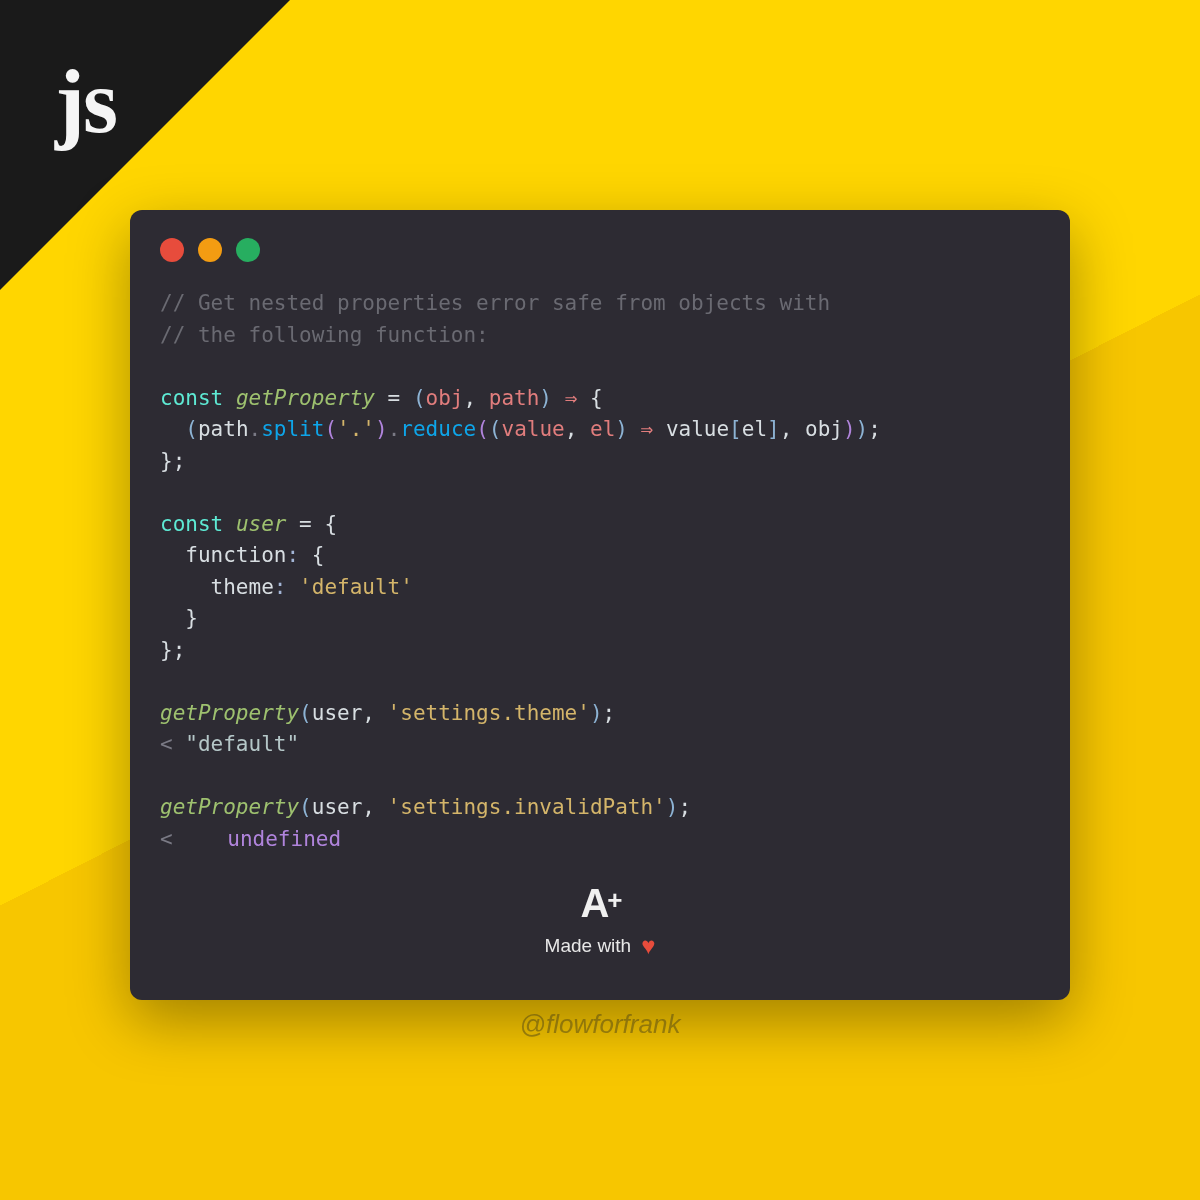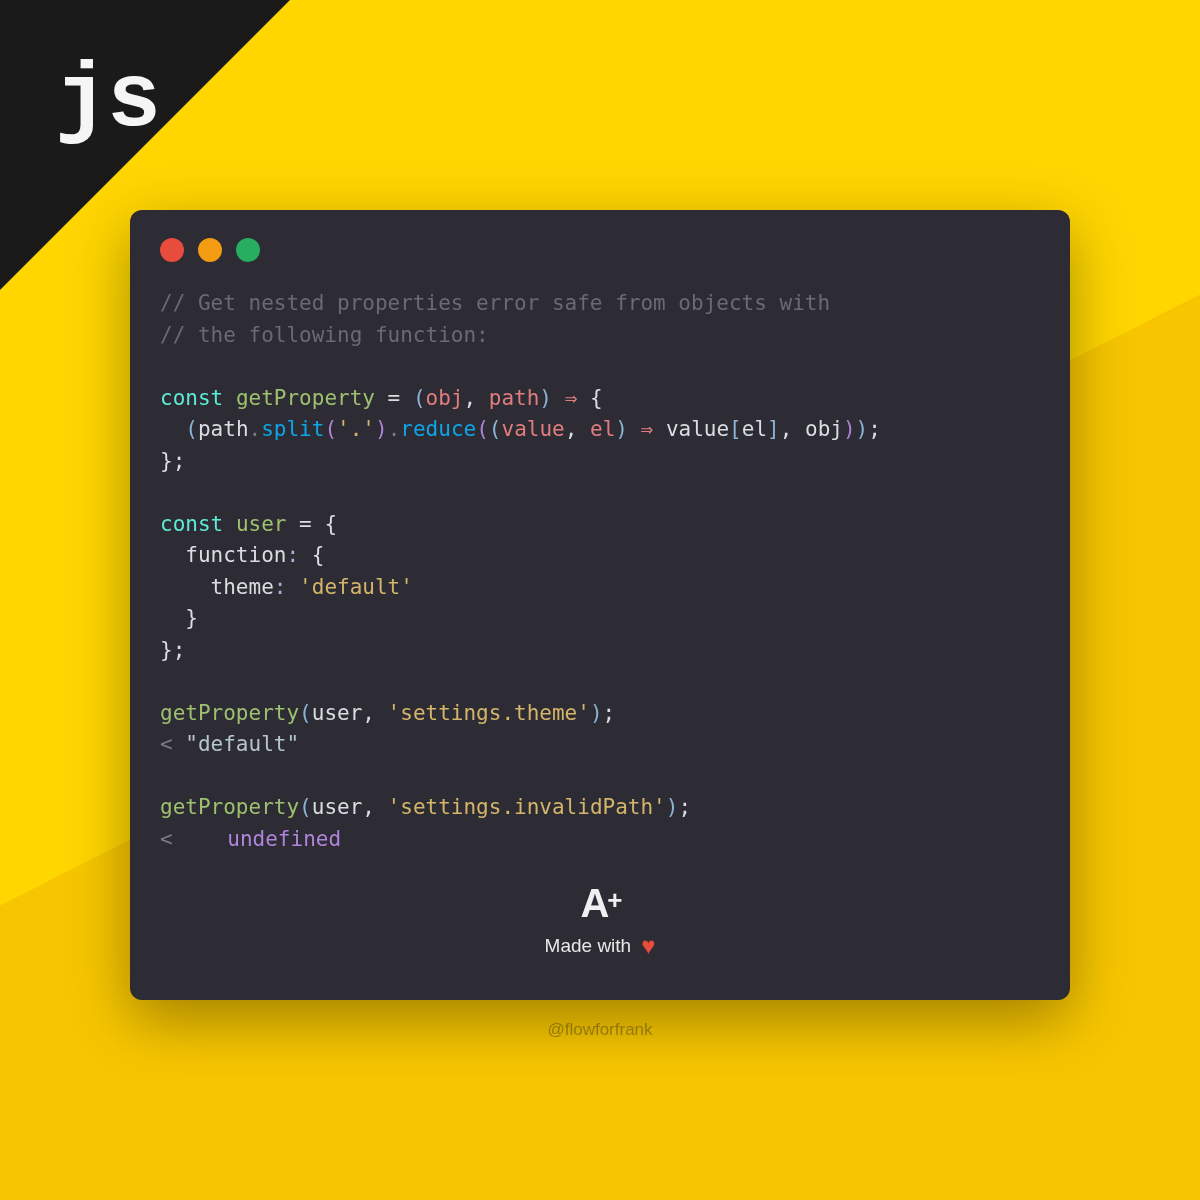--- a/index.html
+++ b/index.html
@@ -24,21 +24,21 @@
       border-top: 290px solid #1a1a1a;
       border-right: 290px solid transparent;
     }
     .js-label {
       position: absolute;
       top: 50px;
       left: 55px;
       font-size: 90px;
       font-weight: 700;
       color: #f5f5f5;
-      font-family: Liberation Mono, monospace;
+      font-family: Liberation Serif, serif;
       letter-spacing: -2px;
     }
     .editor-window {
       position: absolute;
       top: 210px;
       left: 130px;
       width: 940px;
       height: 790px;
       background: #2d2b33;
       border-radius: 12px;
@@ -60,21 +60,21 @@
     .dot-green { background: #27ae60; }
     .code-area {
       font-family: 'Menlo', 'Monaco', 'Consolas', monospace;
       font-size: 21px;
       line-height: 1.5;
       white-space: pre;
       color: #c8c8c8;
     }
     .tok-comment { color: #6a6a72; }
     .tok-keyword { color: #5eead4; }
-    .tok-func { color: #9ec16f; }
+    .tok-func { color: #9ec16f; font-style: italic; }
     .tok-default { color: #d8dee2; }
     .tok-paren { color: #8db3d4; }
     .tok-paren2 { color: #b084dc; }
     .tok-param-red { color: #e17d7d; }
     .tok-method { color: #0ea5e9; }
     .tok-string { color: #d4b56a; }
     .tok-prop { color: #d8dee2; }
     .tok-caret { color: #7a7a85; }
     .tok-default-str { color: #b5c7c8; }
     .tok-undefined { color: #b084dc; margin-left: 42px; }
@@ -116,22 +116,23 @@
     }
     .heart-icon {
       color: #e74c3c;
       font-size: 24px;
     }
     .handle {
       position: absolute;
       bottom: 160px;
       left: 50%;
       transform: translateX(-50%);
-      font-size: 17px;
+      font-size: 26px;
       color: rgba(80, 70, 20, 0.5);
+      font-style: italic;
     }
   </style>
 </head>
 <body>
 
 <div class="corner-triangle"></div>
 <div class="js-label">js</div>
 
 <div class="editor-window">
   <div class="window-controls">

